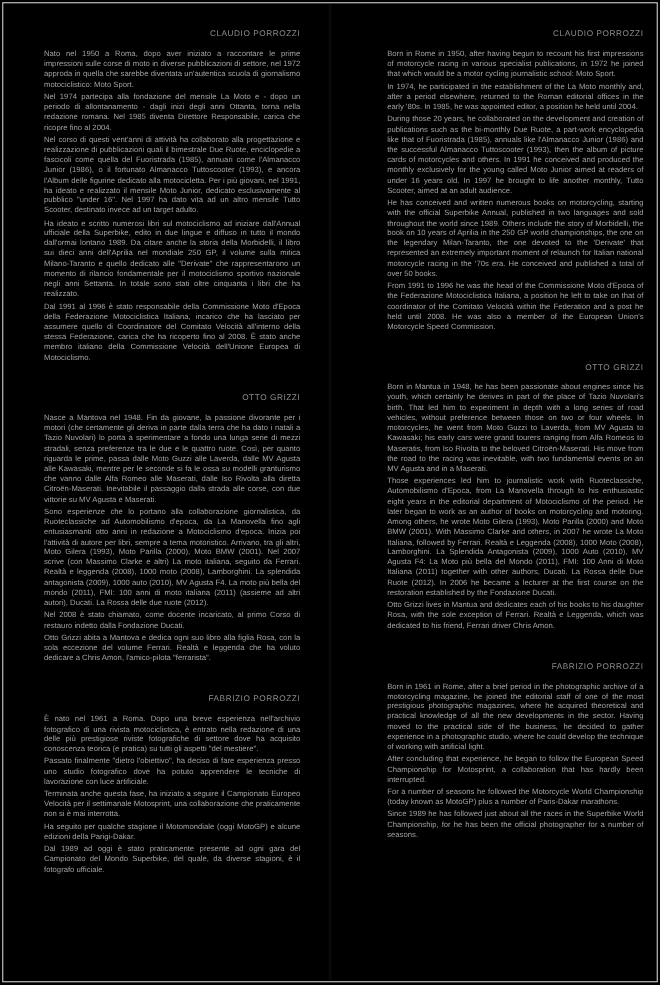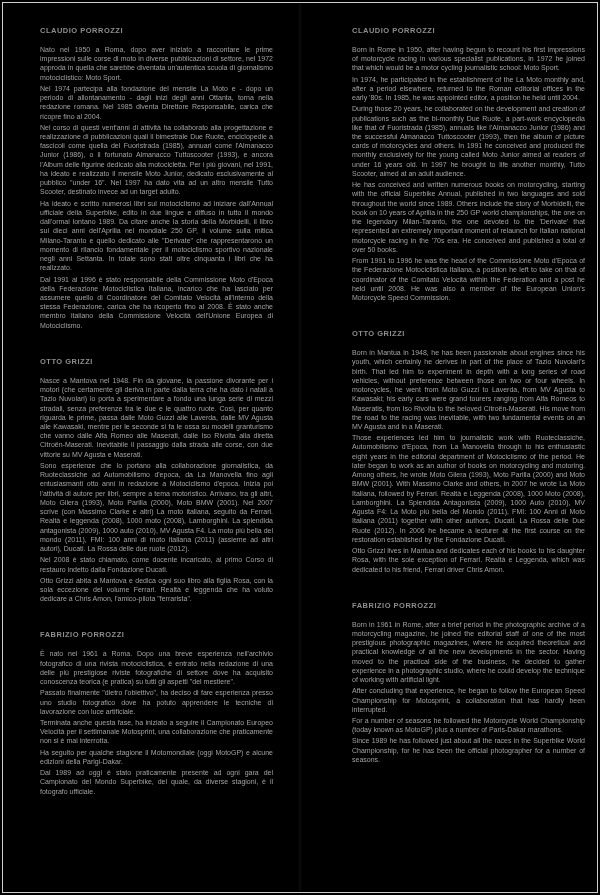--- a/index.html
+++ b/index.html
@@ -41,24 +41,24 @@
     line-height: 1.32;
     text-align: justify;
   }
   .col-left  { left: 40px; }
   .col-right { left: 352px; }
   section { margin: 0 0 27px 0; }
   section:last-child { margin-bottom: 0; }
   h2 {
     margin: 0 0 9px 0;
     font-size: 7.5px;
-    font-weight: bold;
+    font-weight: normal;
     letter-spacing: 0.5px;
     color: #8d8d8d;
-    text-align: left;
+    text-align: right;
   }
   p { margin: 0 0 2px 0; }
   p:last-child { margin-bottom: 0; }
 </style>
 </head>
 <body>
 
 <div class="page">
   <div class="frame"></div>
   <div class="seam"></div>

